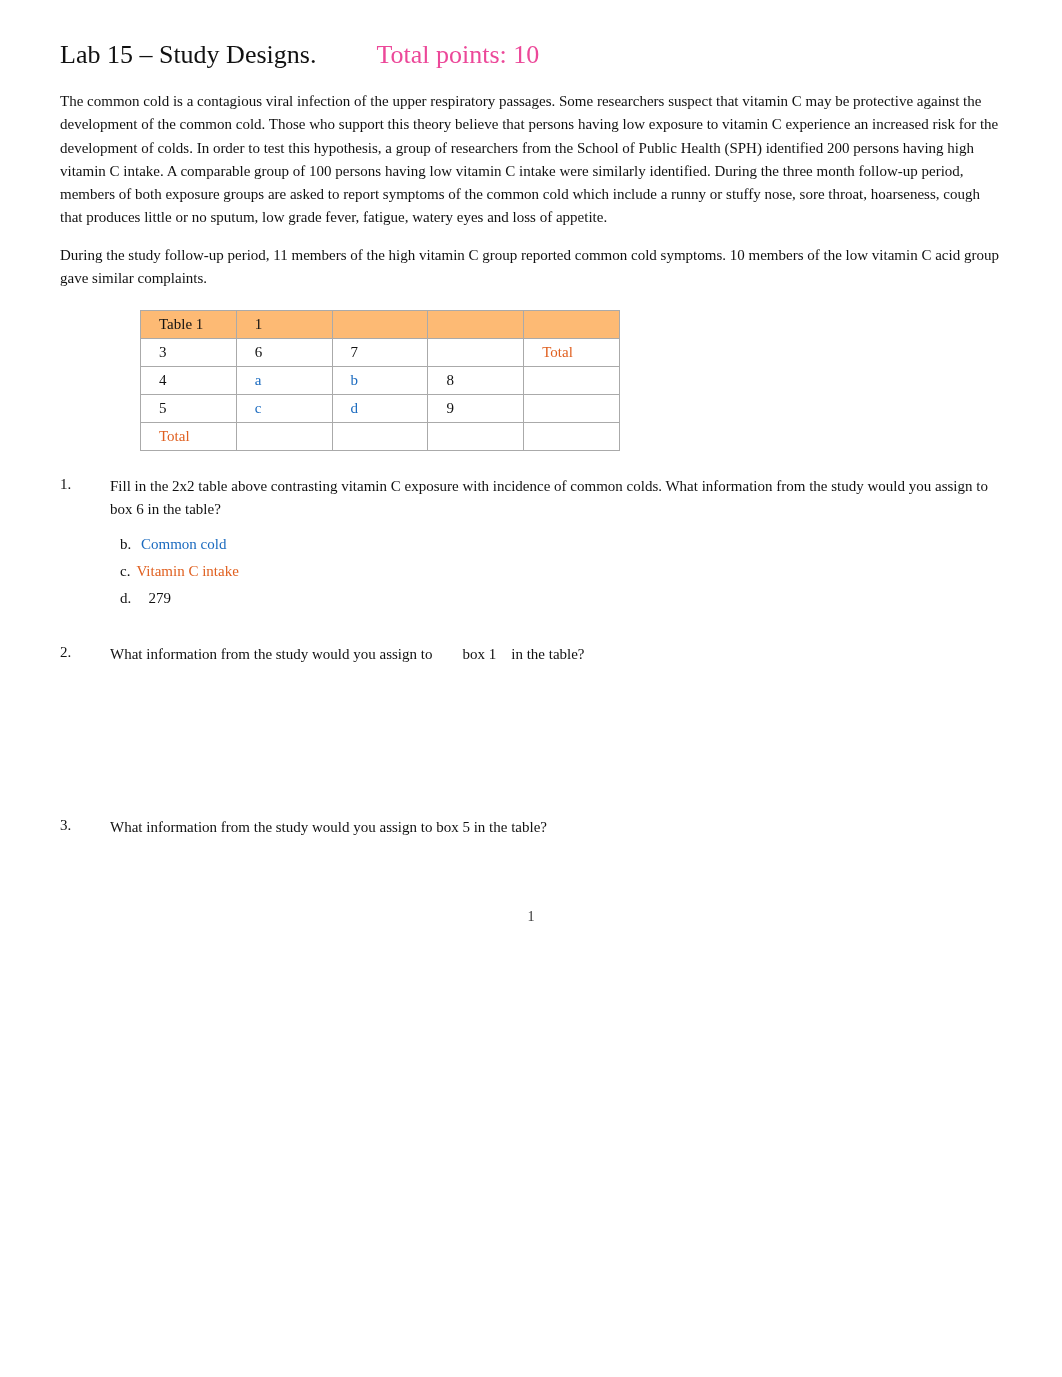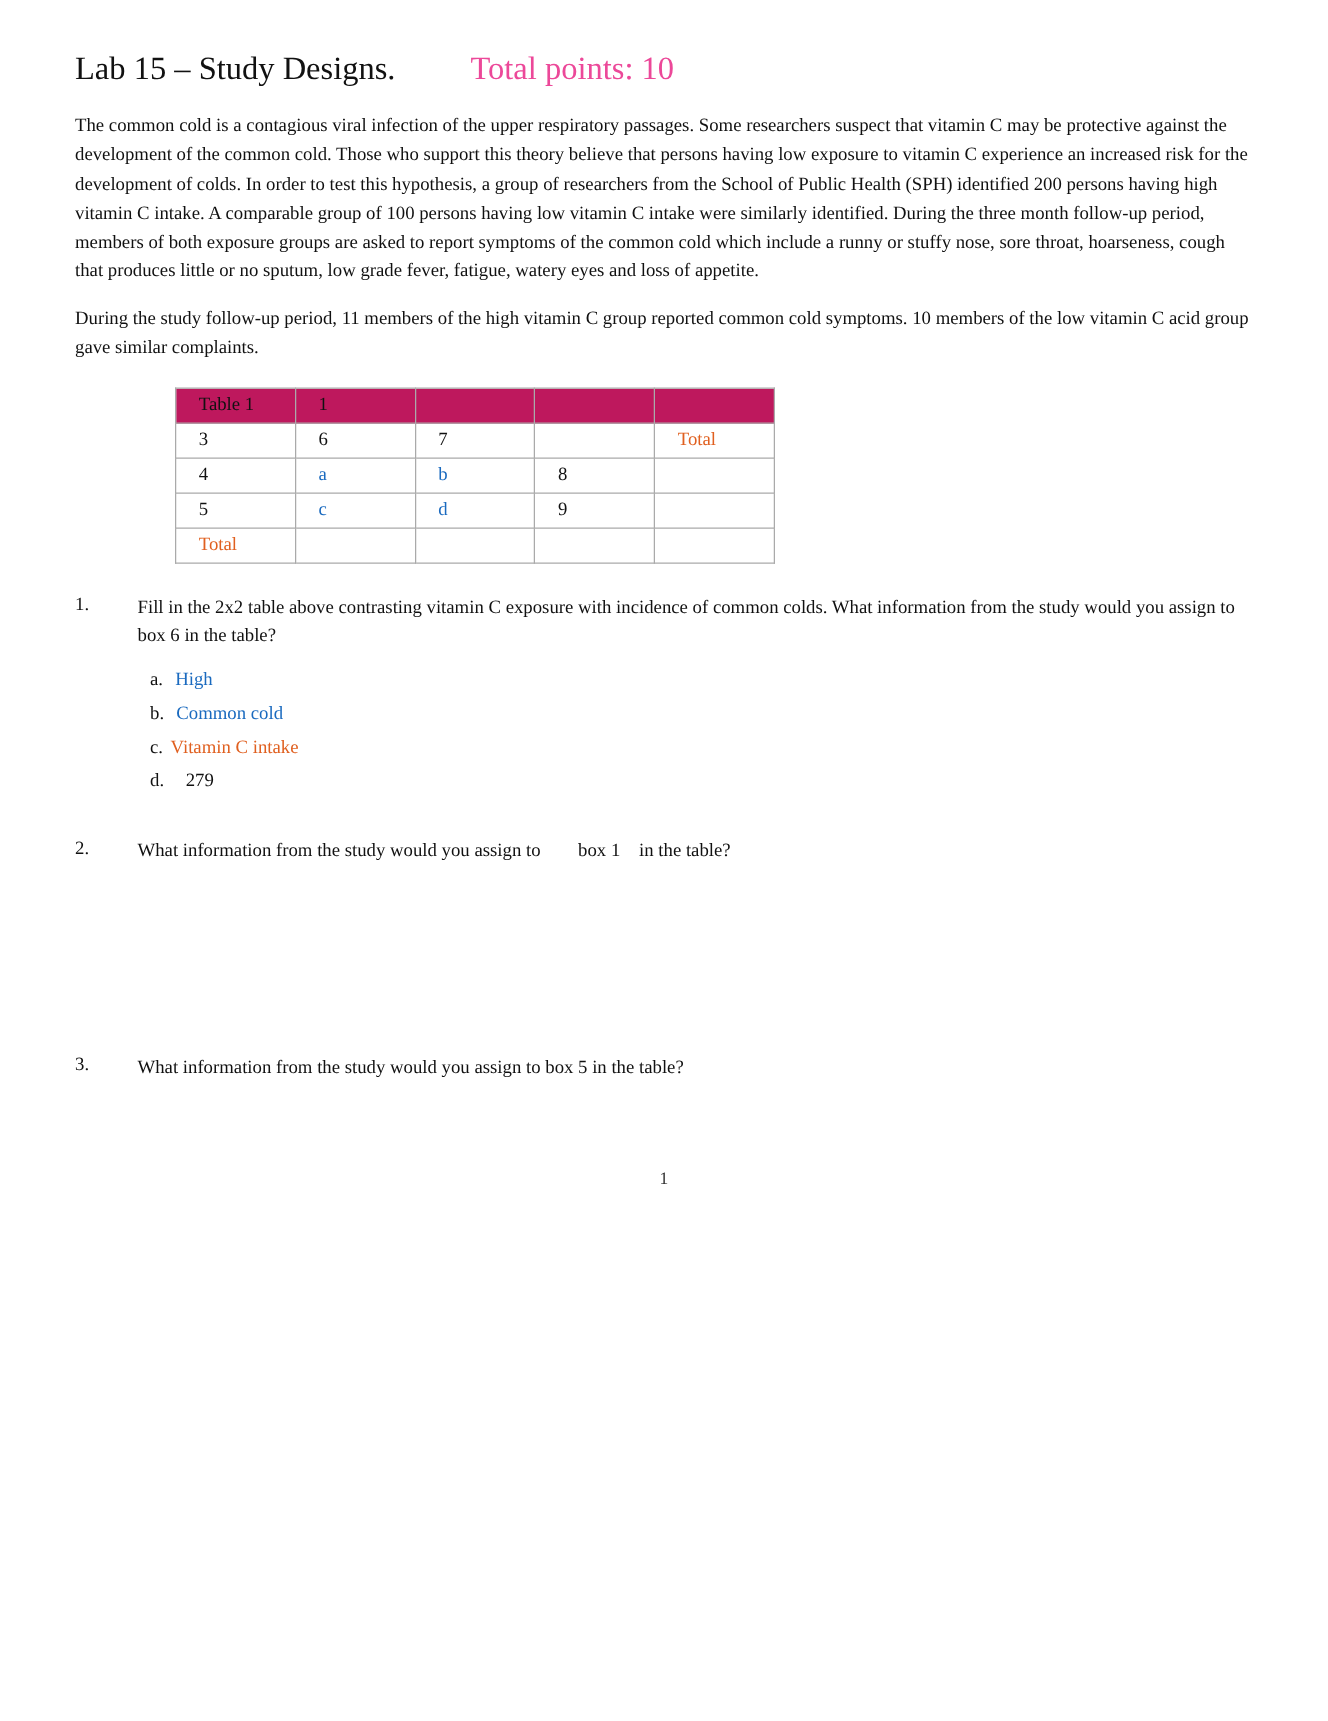--- a/index.html
+++ b/index.html
@@ -55,21 +55,21 @@
 
     .study-table td.orange {
       color: #e06020;
     }
 
     .study-table td.blue {
       color: #1a6abf;
     }
 
     .study-table .header-row td {
-      background: #be185d;
+      background: #fdba74;
     }
 
     
     .questions {
       margin-top: 10px;
     }
 
     .question {
       display: flex;
       gap: 20px;
@@ -181,24 +181,20 @@
   </table>
 </div>
 
 <div class="questions">
 
   <div class="question">
     <div class="question-number">1.</div>
     <div class="question-body">
       <p>Fill in the 2x2 table above contrasting vitamin C exposure with incidence of common colds. What information from the study would you assign to box 6 in the table?</p>
       <ul class="answer-list">
-        <li>
-          <span class="label">a.</span>
-          <span class="answer-blue">High</span>
-        </li>
         <li>
           <span class="label">b.</span>
           <span class="answer-blue">Common cold</span>
         </li>
         <li>
           <span class="label">c.</span><span class="answer-orange">Vitamin C intake</span>
         </li>
         <li>
           <span class="label">d.</span>
           <span>&nbsp; 279</span>

